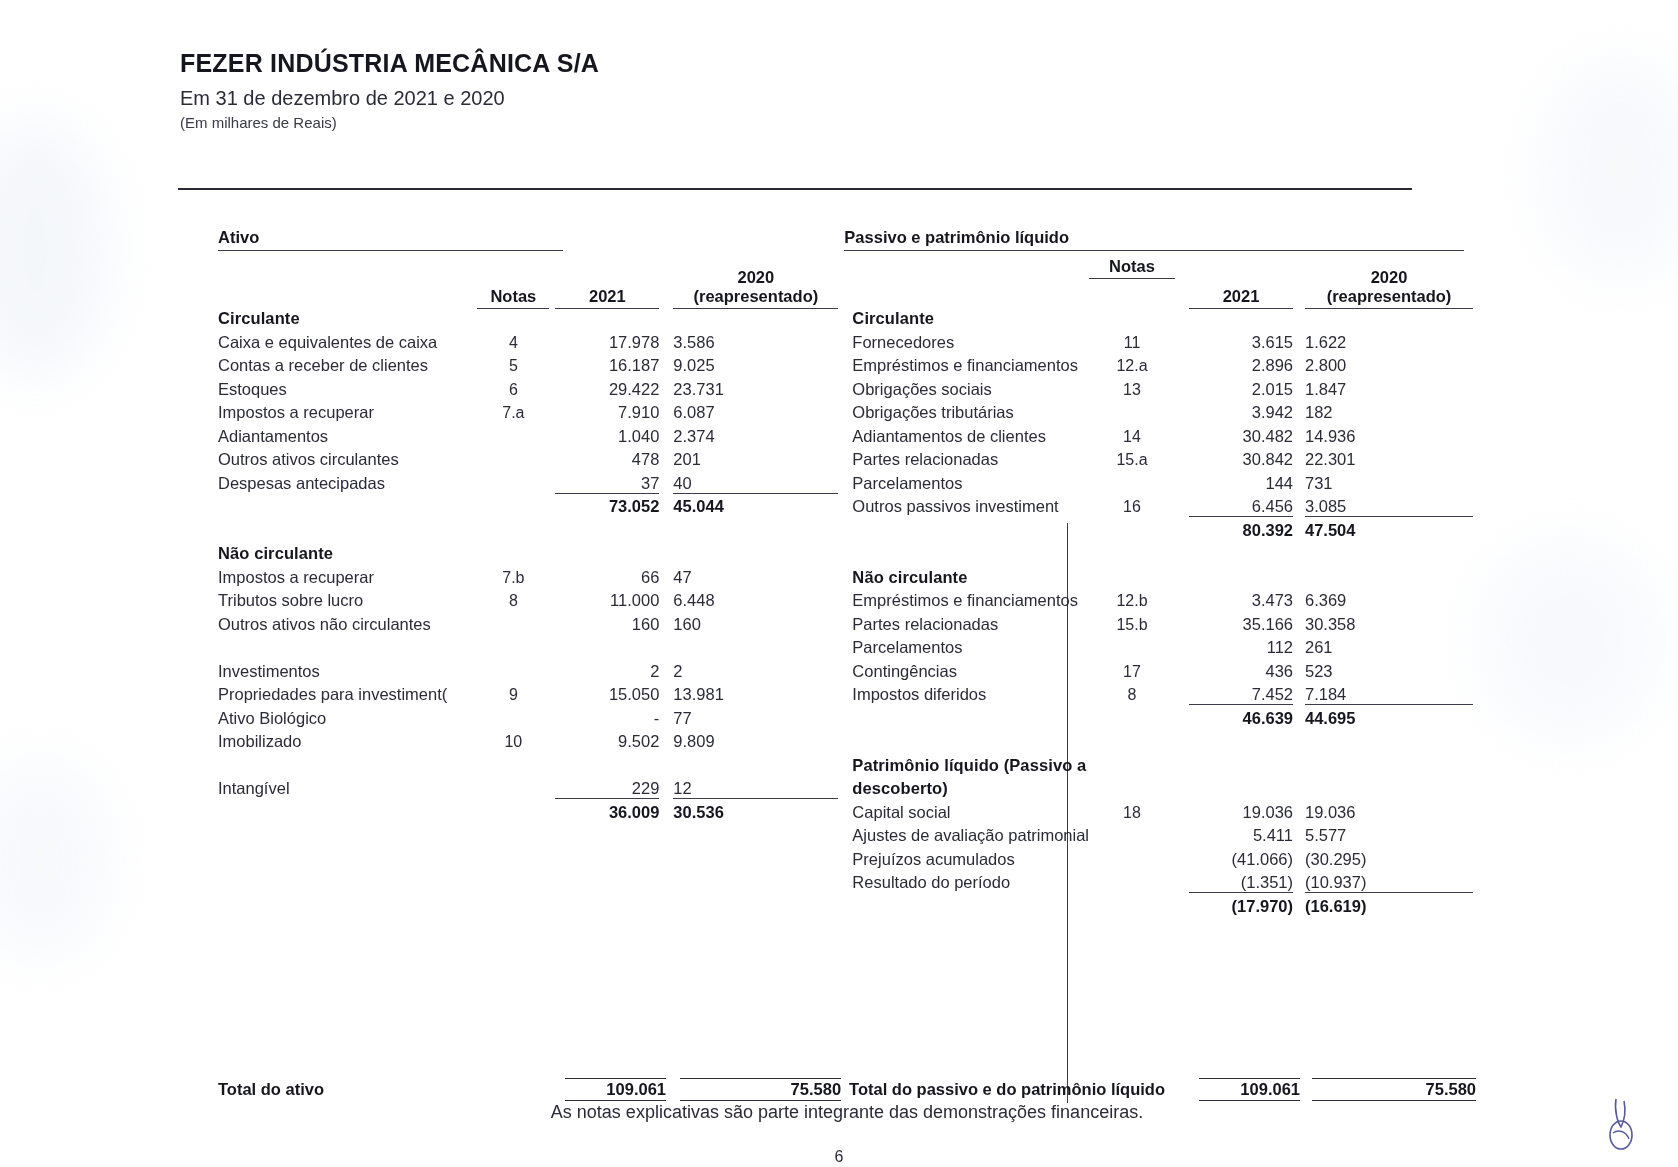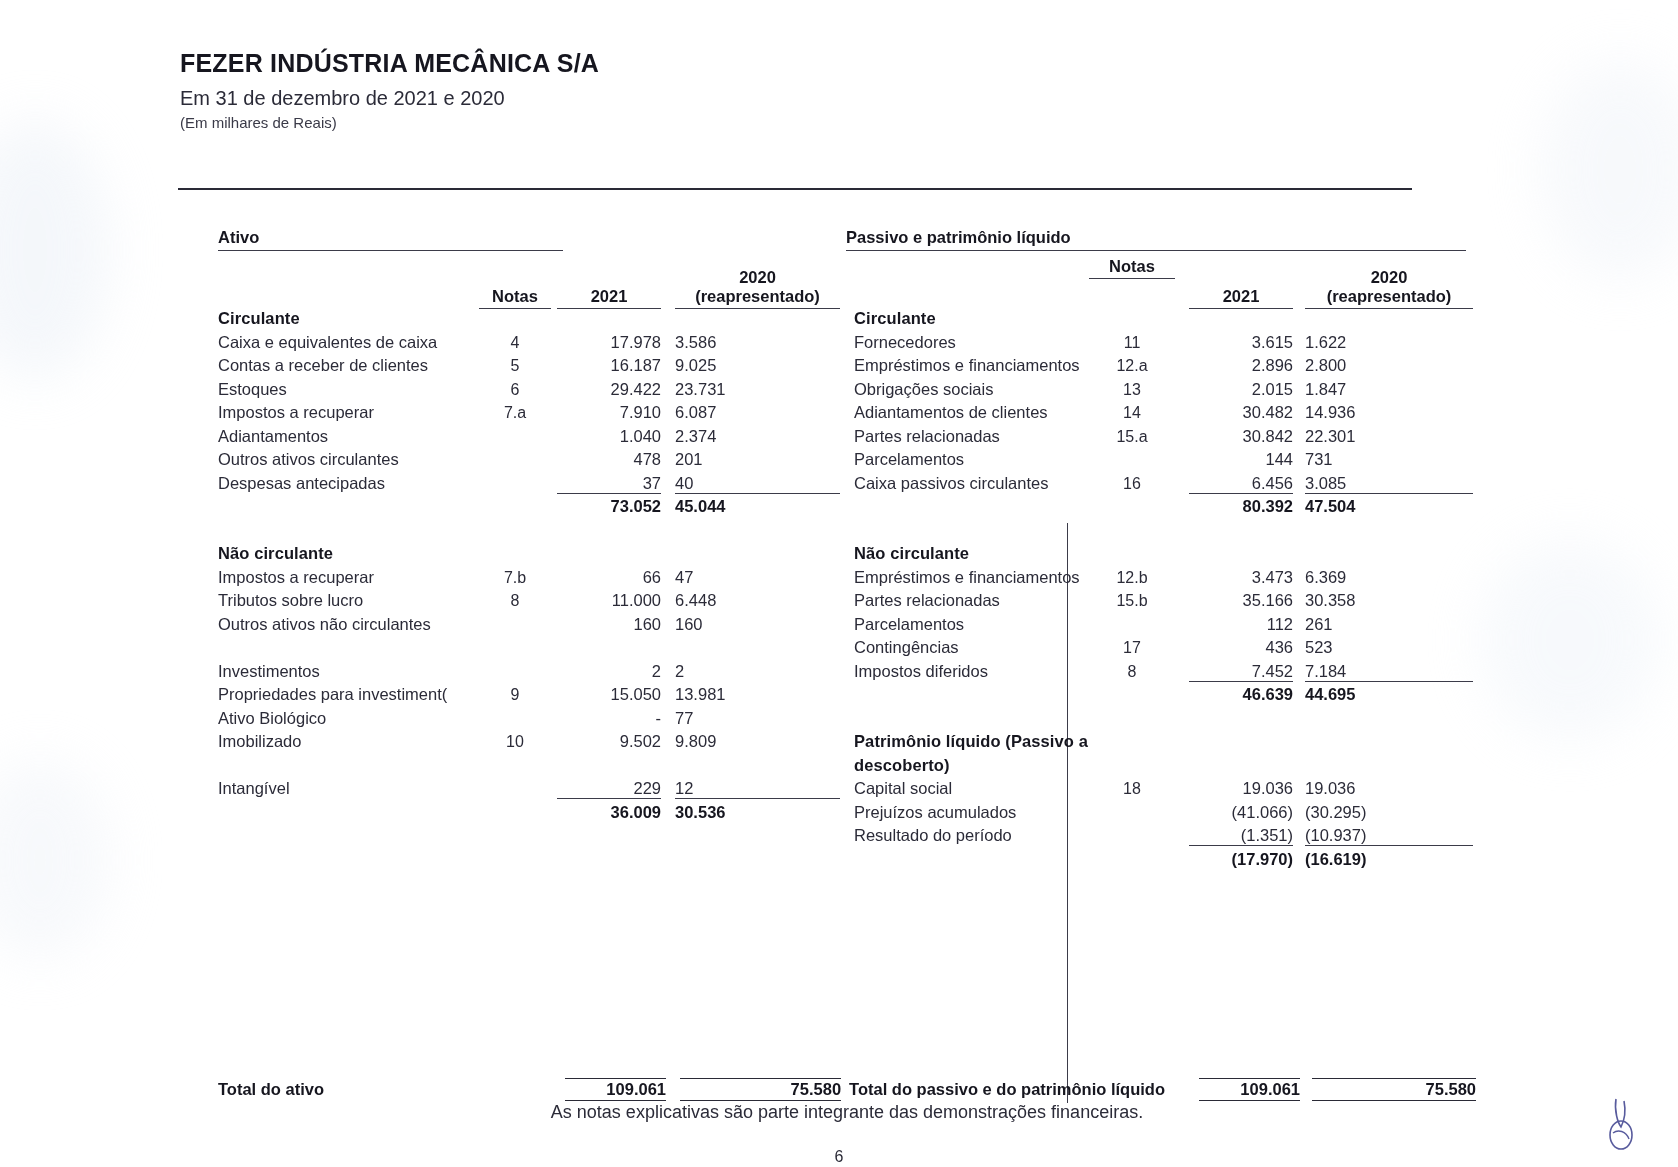--- a/index.html
+++ b/index.html
@@ -480,39 +480,45 @@
           <div class="c-2021">2.896</div>
           <div class="c-2020">2.800</div>
         </div>
         <div class="row">
           <div class="c-label">Obrigações sociais</div>
           <div class="c-note">13</div>
           <div class="c-2021">2.015</div>
           <div class="c-2020">1.847</div>
         </div>
         <div class="row">
+          <div class="c-label">Obrigações tributárias</div>
+          <div class="c-note"></div>
+          <div class="c-2021">3.942</div>
+          <div class="c-2020">182</div>
+        </div>
+        <div class="row">
           <div class="c-label">Adiantamentos de clientes</div>
           <div class="c-note">14</div>
           <div class="c-2021">30.482</div>
           <div class="c-2020">14.936</div>
         </div>
         <div class="row">
           <div class="c-label">Partes relacionadas</div>
           <div class="c-note">15.a</div>
           <div class="c-2021">30.842</div>
           <div class="c-2020">22.301</div>
         </div>
         <div class="row">
           <div class="c-label">Parcelamentos</div>
           <div class="c-note"></div>
           <div class="c-2021">144</div>
           <div class="c-2020">731</div>
         </div>
         <div class="row under-2021 under-2020">
-          <div class="c-label">Caixa passivos circulantes</div>
+          <div class="c-label">Outros passivos investiment</div>
           <div class="c-note">16</div>
           <div class="c-2021">6.456</div>
           <div class="c-2020">3.085</div>
         </div>
         <div class="row">
           <div class="c-label"></div>
           <div class="c-note"></div>
           <div class="c-2021 bold">80.392</div>
           <div class="c-2020 bold">47.504</div>
         </div>
@@ -576,20 +582,26 @@
           <div class="c-label bold">descoberto)</div>
           <div class="c-note"></div>
           <div class="c-2021"></div>
           <div class="c-2020"></div>
         </div>
         <div class="row">
           <div class="c-label">Capital social</div>
           <div class="c-note">18</div>
           <div class="c-2021">19.036</div>
           <div class="c-2020">19.036</div>
+        </div>
+        <div class="row">
+          <div class="c-label">Ajustes de avaliação patrimonial</div>
+          <div class="c-note"></div>
+          <div class="c-2021">5.411</div>
+          <div class="c-2020">5.577</div>
         </div>
         <div class="row">
           <div class="c-label">Prejuízos acumulados</div>
           <div class="c-note"></div>
           <div class="c-2021">(41.066)</div>
           <div class="c-2020">(30.295)</div>
         </div>
         <div class="row under-2021 under-2020">
           <div class="c-label">Resultado do período</div>
           <div class="c-note"></div>

